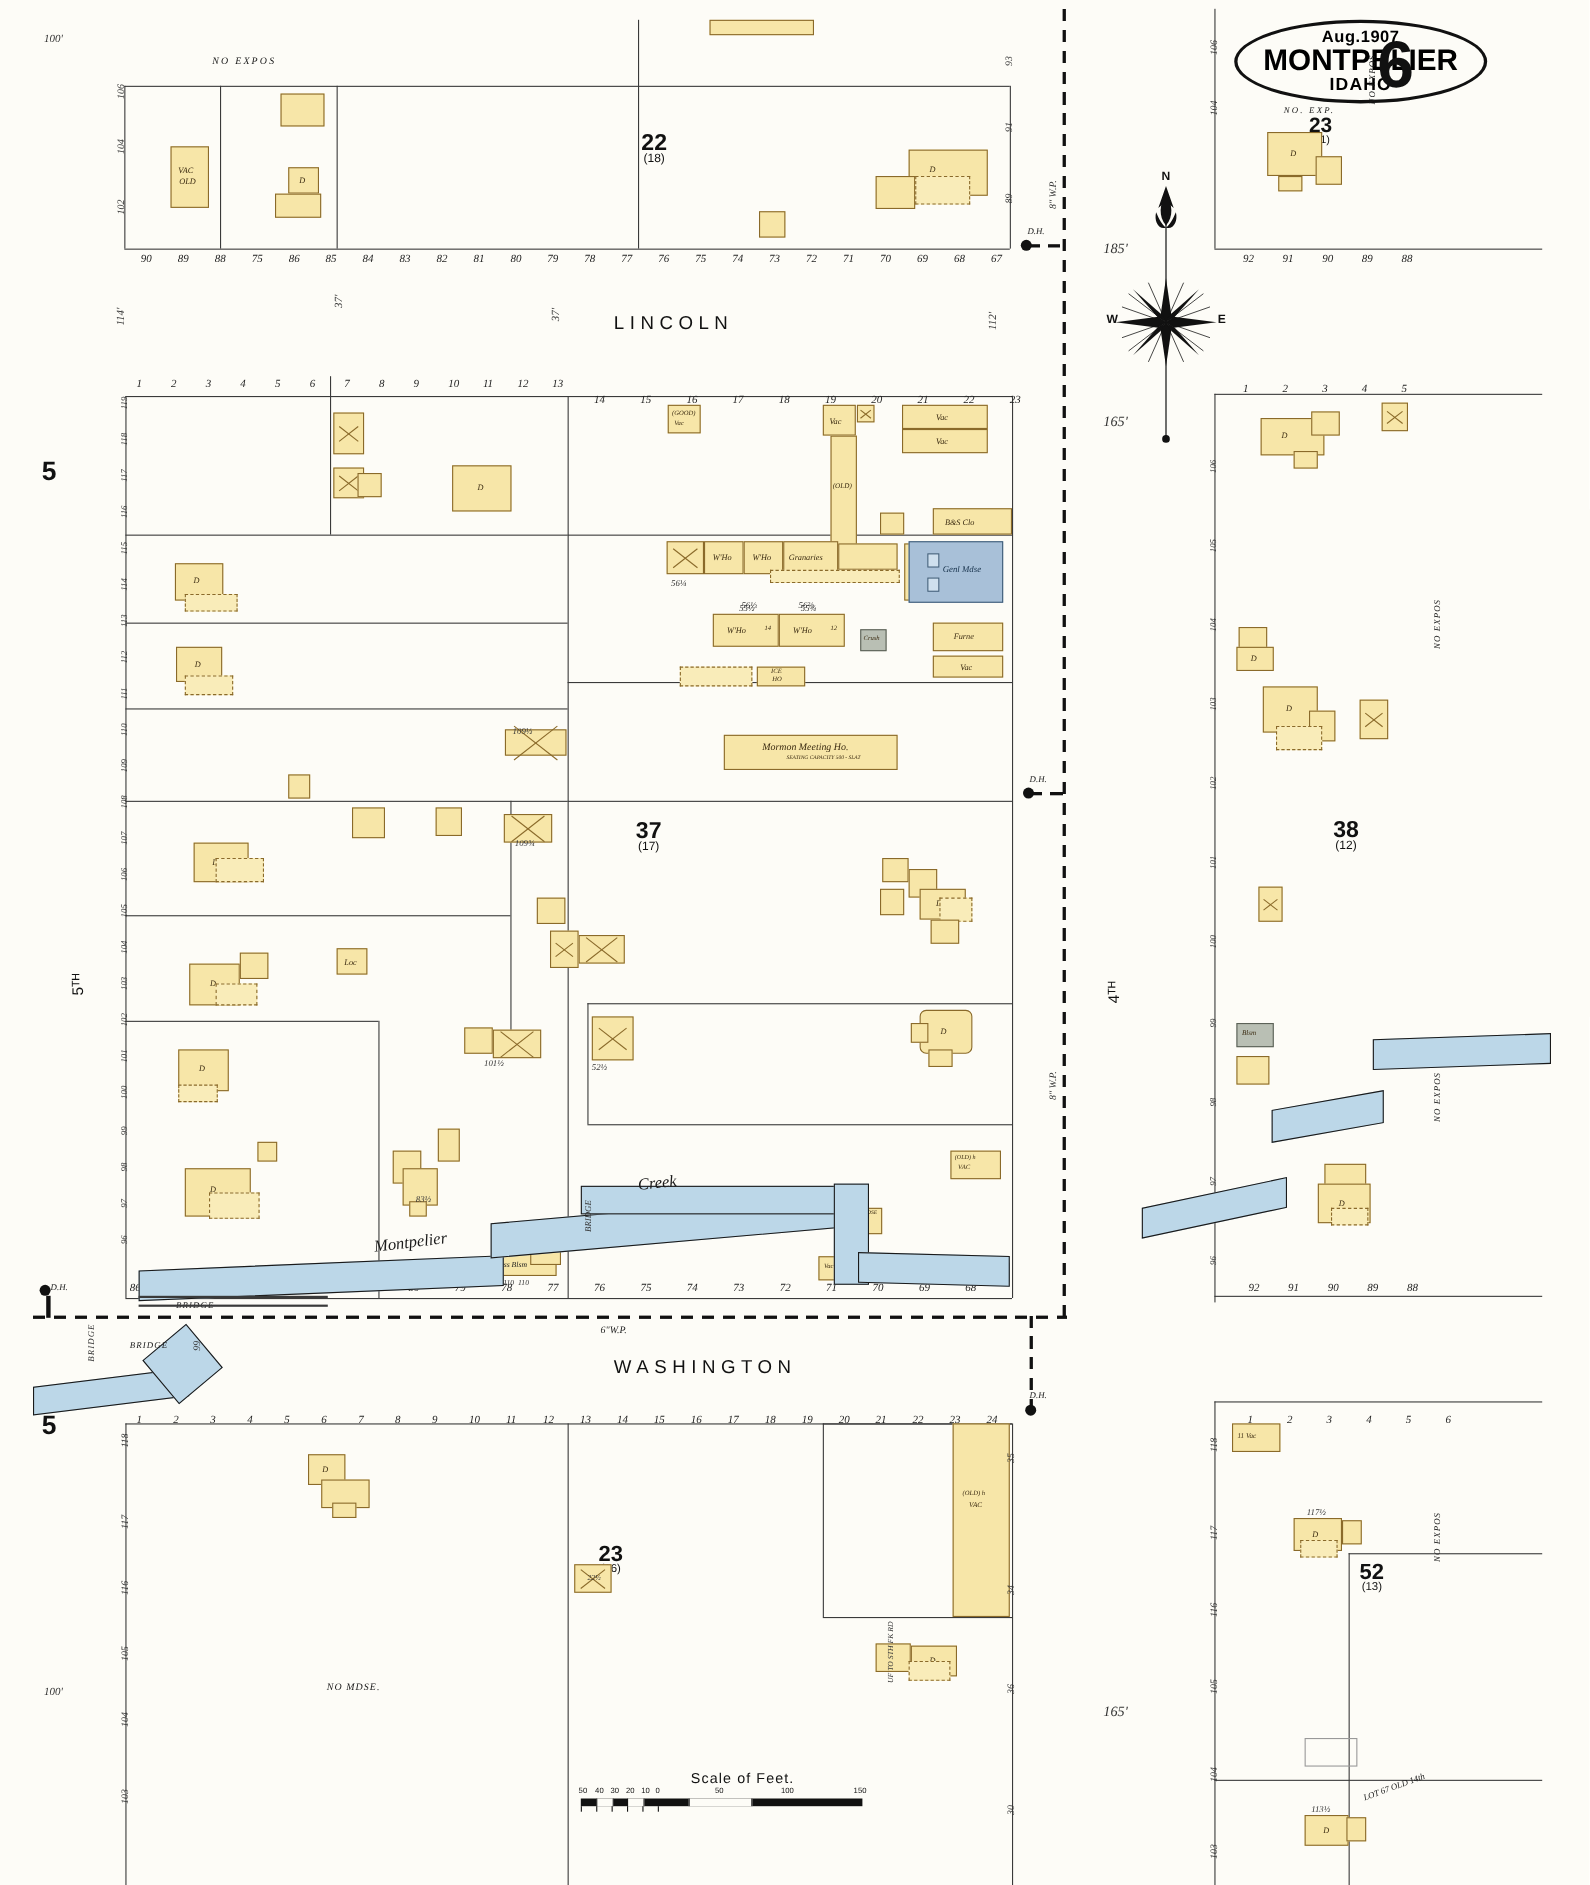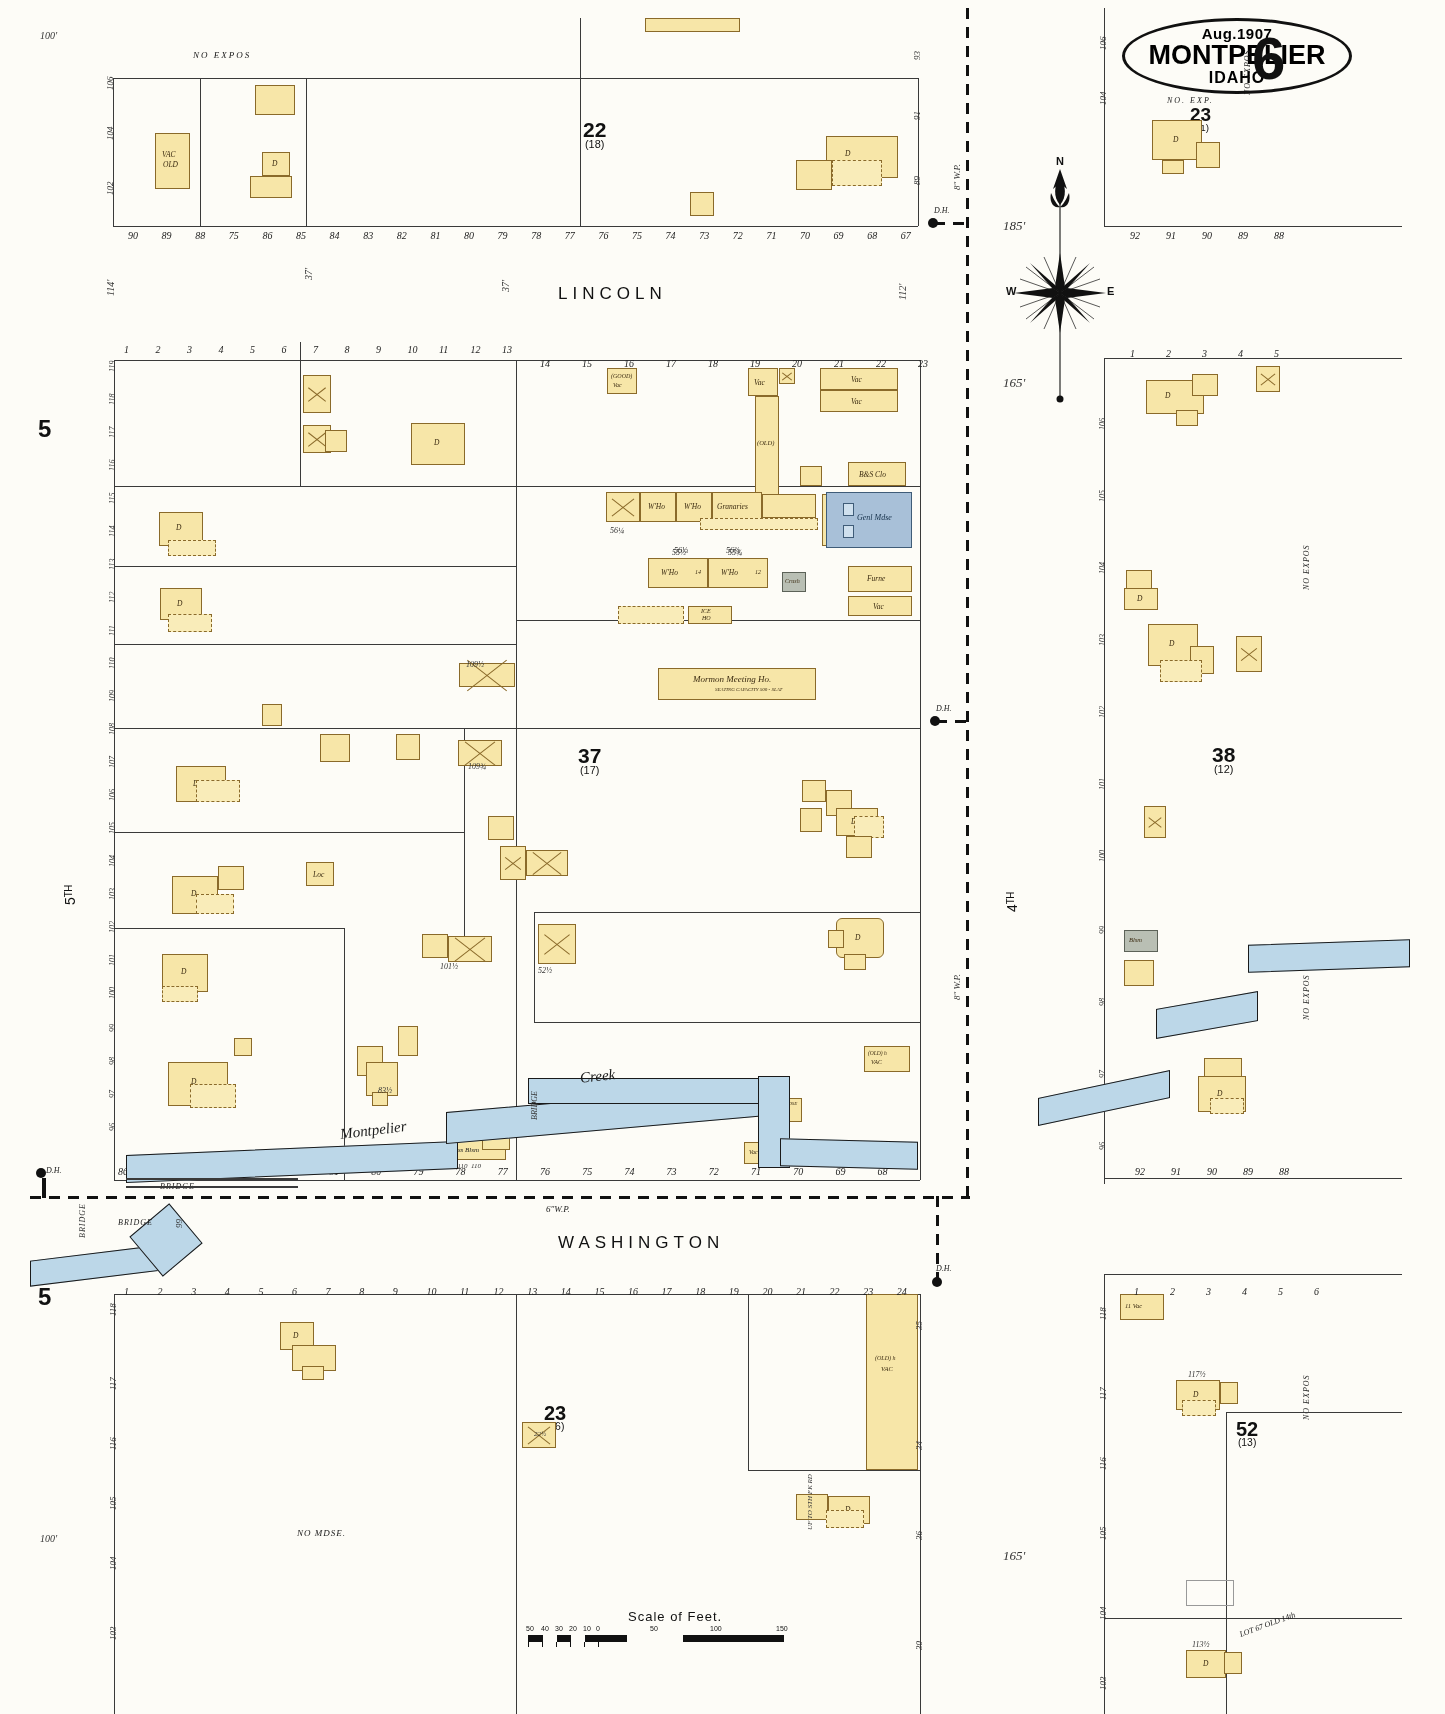--- a/index.html
+++ b/index.html
@@ -445,21 +445,21 @@
   <div class="bldg" style="left:755px;top:396px;width:24px;height:100px;">
     <span class="tiny" style="position:absolute;left:1px;top:42px;font-size:6.5px;">(OLD)</span>
   </div>
   <div class="bldg" style="left:820px;top:368px;width:78px;height:22px;">
       <span class="tiny" style="position:absolute;left:30px;top:6px;">Vac</span>
     </div>
   <div class="bldg" style="left:820px;top:390px;width:78px;height:22px;">
       <span class="tiny" style="position:absolute;left:30px;top:6px;">Vac</span>
     </div>
   <div class="bldg" style="left:800px;top:466px;width:22px;height:20px;"></div>
-  <div class="bldg" style="left:848px;top:462px;width:58px;height:24px;">
+  <div class="bldg" style="left:848px;top:462px;width:72px;height:24px;">
       <span class="tiny" style="position:absolute;left:10px;top:7px;">B&amp;S Clo</span>
     </div>
 
   <div class="bldg" style="left:606px;top:492px;width:34px;height:30px;">
       <div class="xmark" style="inset:2px;"></div>
     </div>
   <div class="bldg" style="left:640px;top:492px;width:36px;height:30px;">
       <span class="tiny" style="position:absolute;left:7px;top:9px;">W'Ho</span>
     </div>
   <div class="bldg" style="left:676px;top:492px;width:36px;height:30px;">

